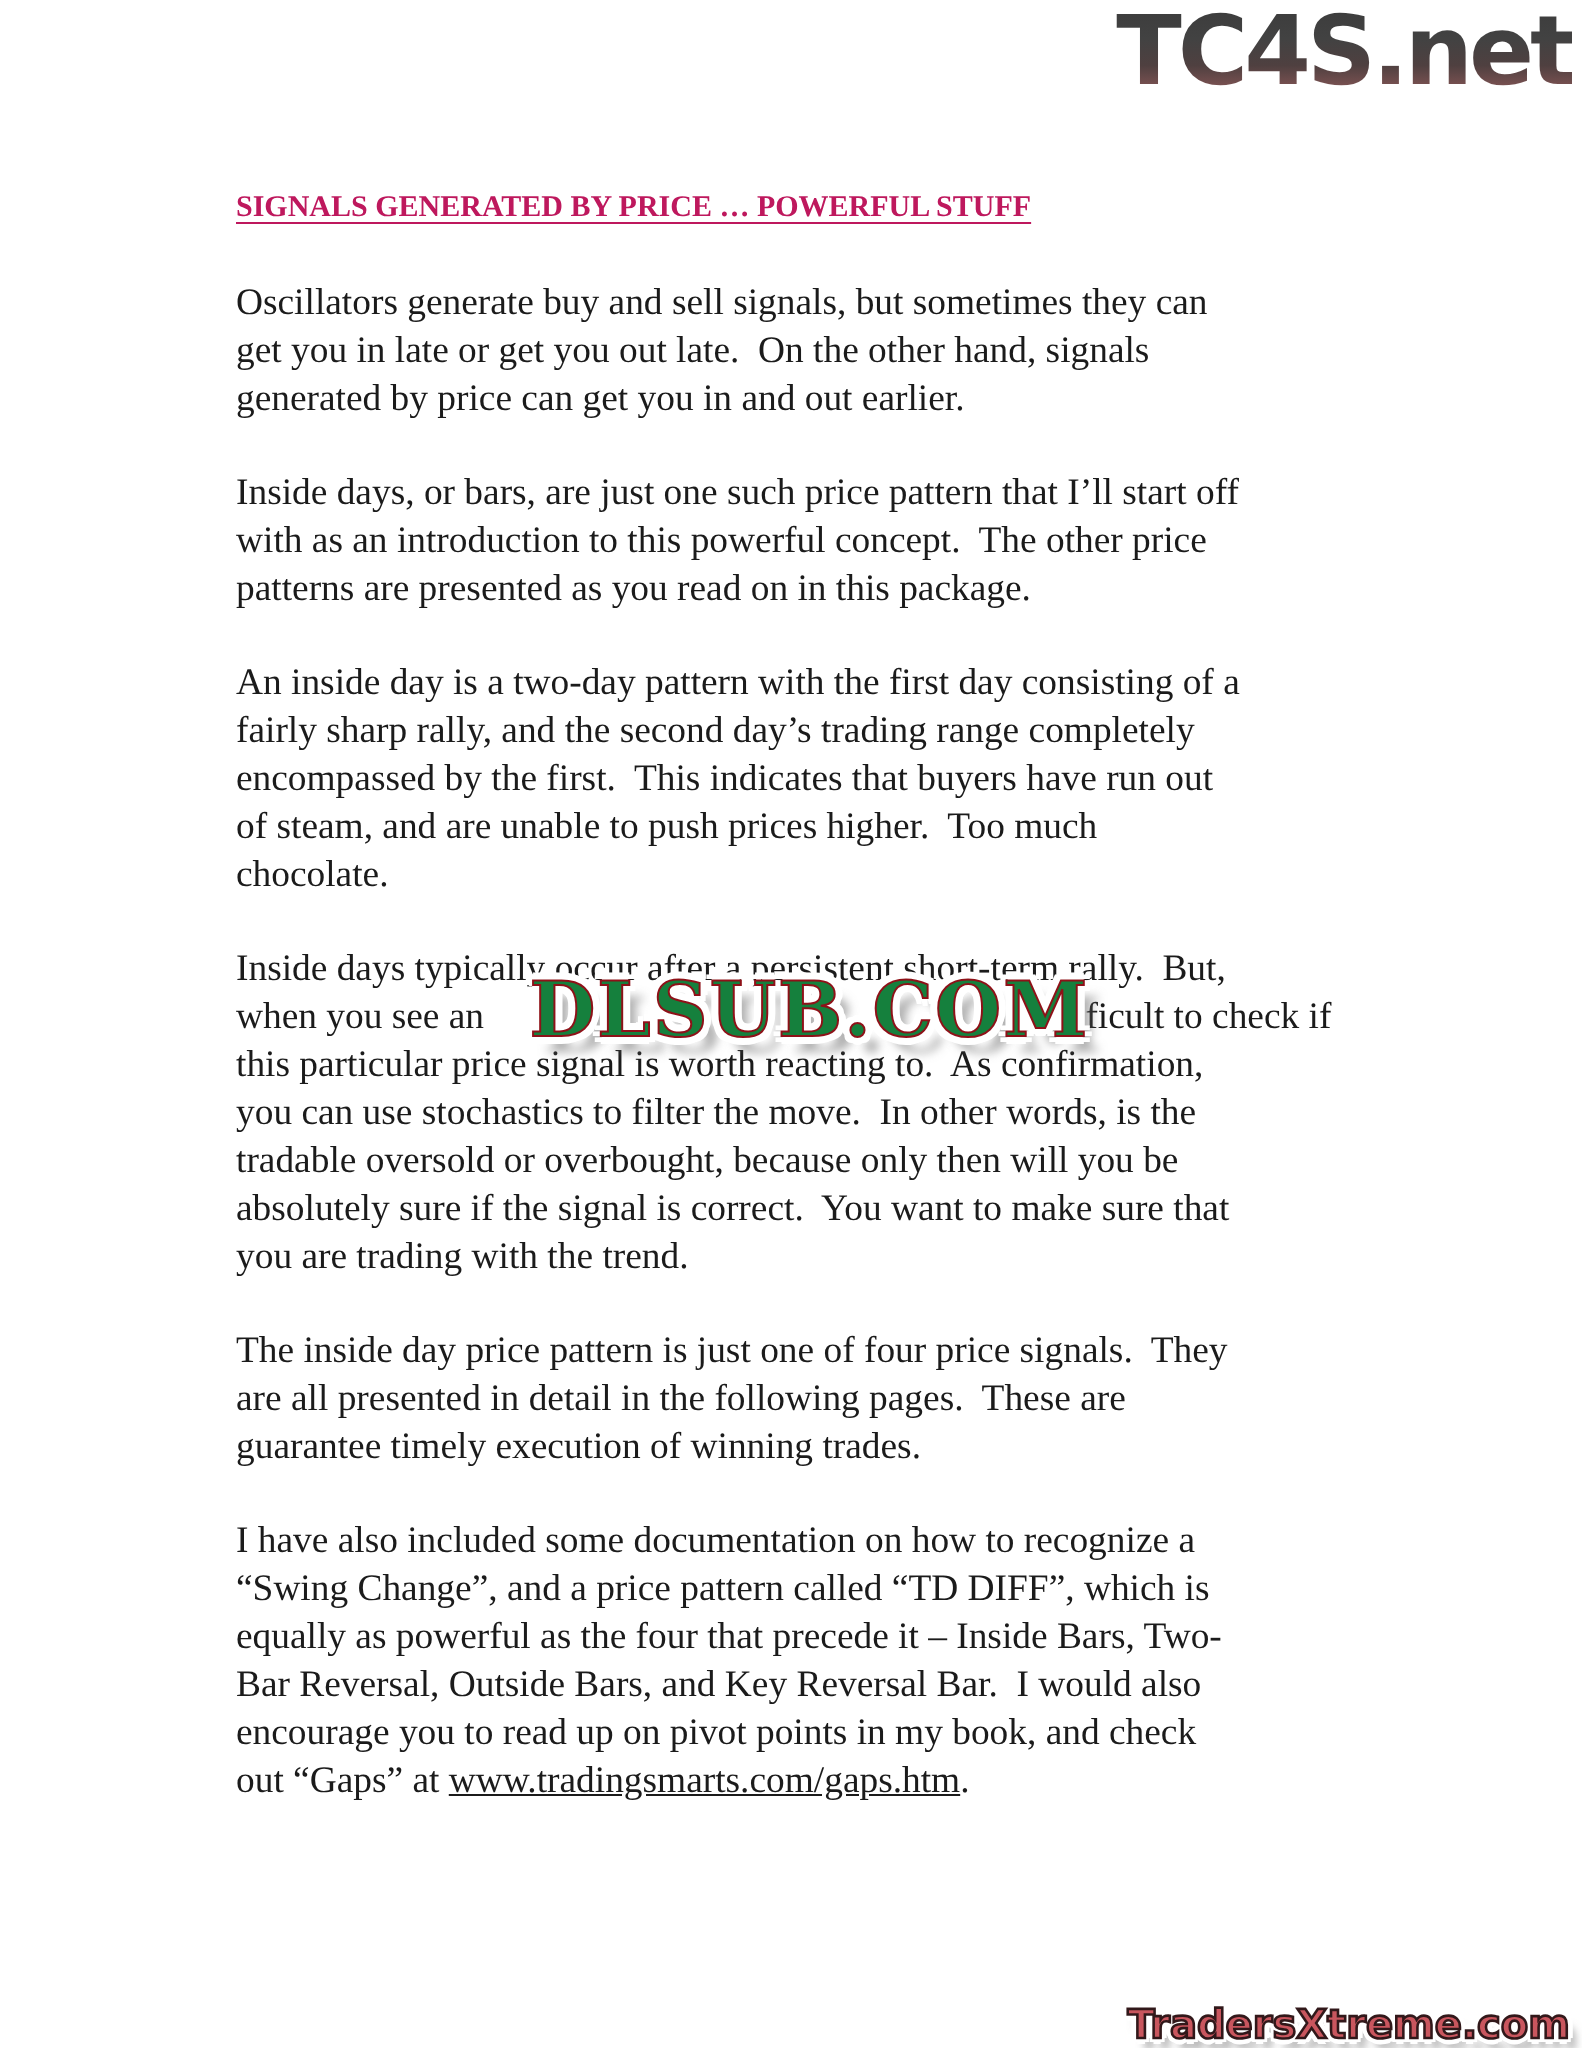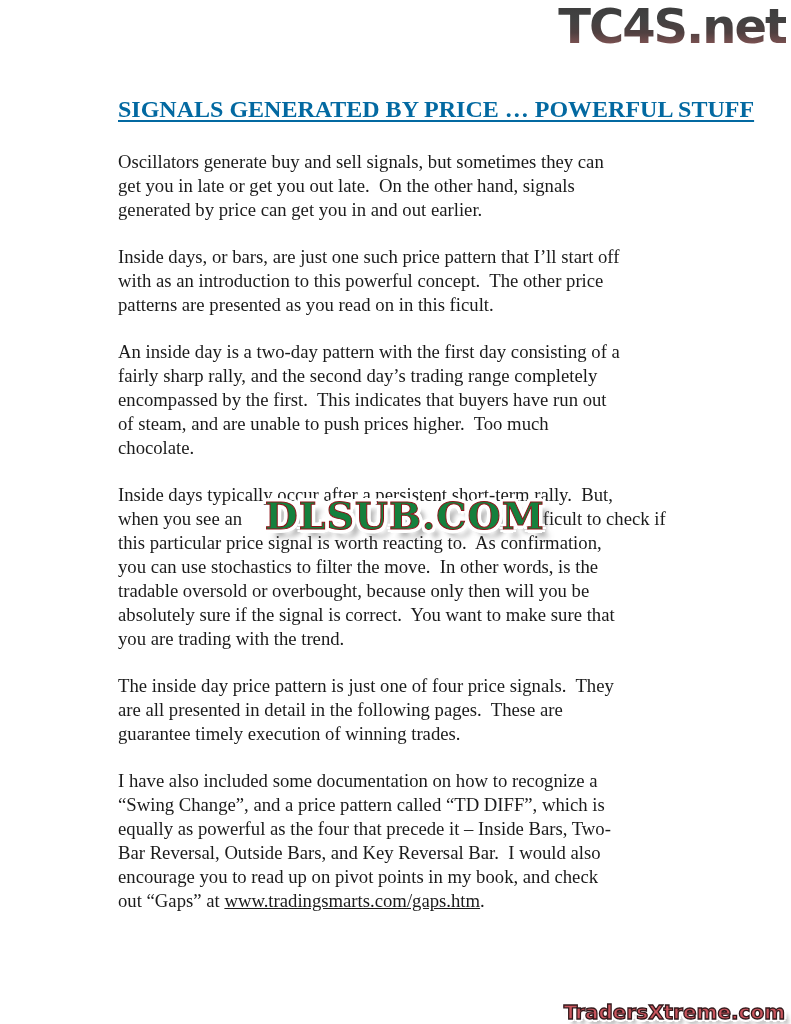--- a/index.html
+++ b/index.html
@@ -24,26 +24,26 @@
     color:transparent;
   }
 
   
   .doc {
     position:absolute; left:118px; top:96px; width:570px;
     color:#1b1b1b;
   }
   .title {
     margin:0 0 27px 0;
-    font-size:24px;
+    font-size:15px;
     font-weight:bold;
     text-decoration:underline;
     text-underline-offset:3px;
     white-space:pre;
-    color:#0369a1;
+    color:#be185d;
   }
   .para { margin:0 0 23px 0; }
   .para:last-child { margin-bottom:16px; }
   .line {
     white-space:pre;
     font-size:18.7px;
     line-height:24px;
   }
 
   
@@ -104,21 +104,21 @@
 
   <div class="para">
     <div class="line">Oscillators generate buy and sell signals, but sometimes they can</div>
     <div class="line">get you in late or get you out late.  On the other hand, signals</div>
     <div class="line">generated by price can get you in and out earlier.</div>
   </div>
 
   <div class="para">
     <div class="line">Inside days, or bars, are just one such price pattern that I’ll start off</div>
     <div class="line">with as an introduction to this powerful concept.  The other price</div>
-    <div class="line">patterns are presented as you read on in this ficult.</div>
+    <div class="line">patterns are presented as you read on in this package.</div>
   </div>
 
   <div class="para">
     <div class="line">An inside day is a two-day pattern with the first day consisting of a</div>
     <div class="line">fairly sharp rally, and the second day’s trading range completely</div>
     <div class="line">encompassed by the first.  This indicates that buyers have run out</div>
     <div class="line">of steam, and are unable to push prices higher.  Too much</div>
     <div class="line">chocolate.</div>
   </div>
 

